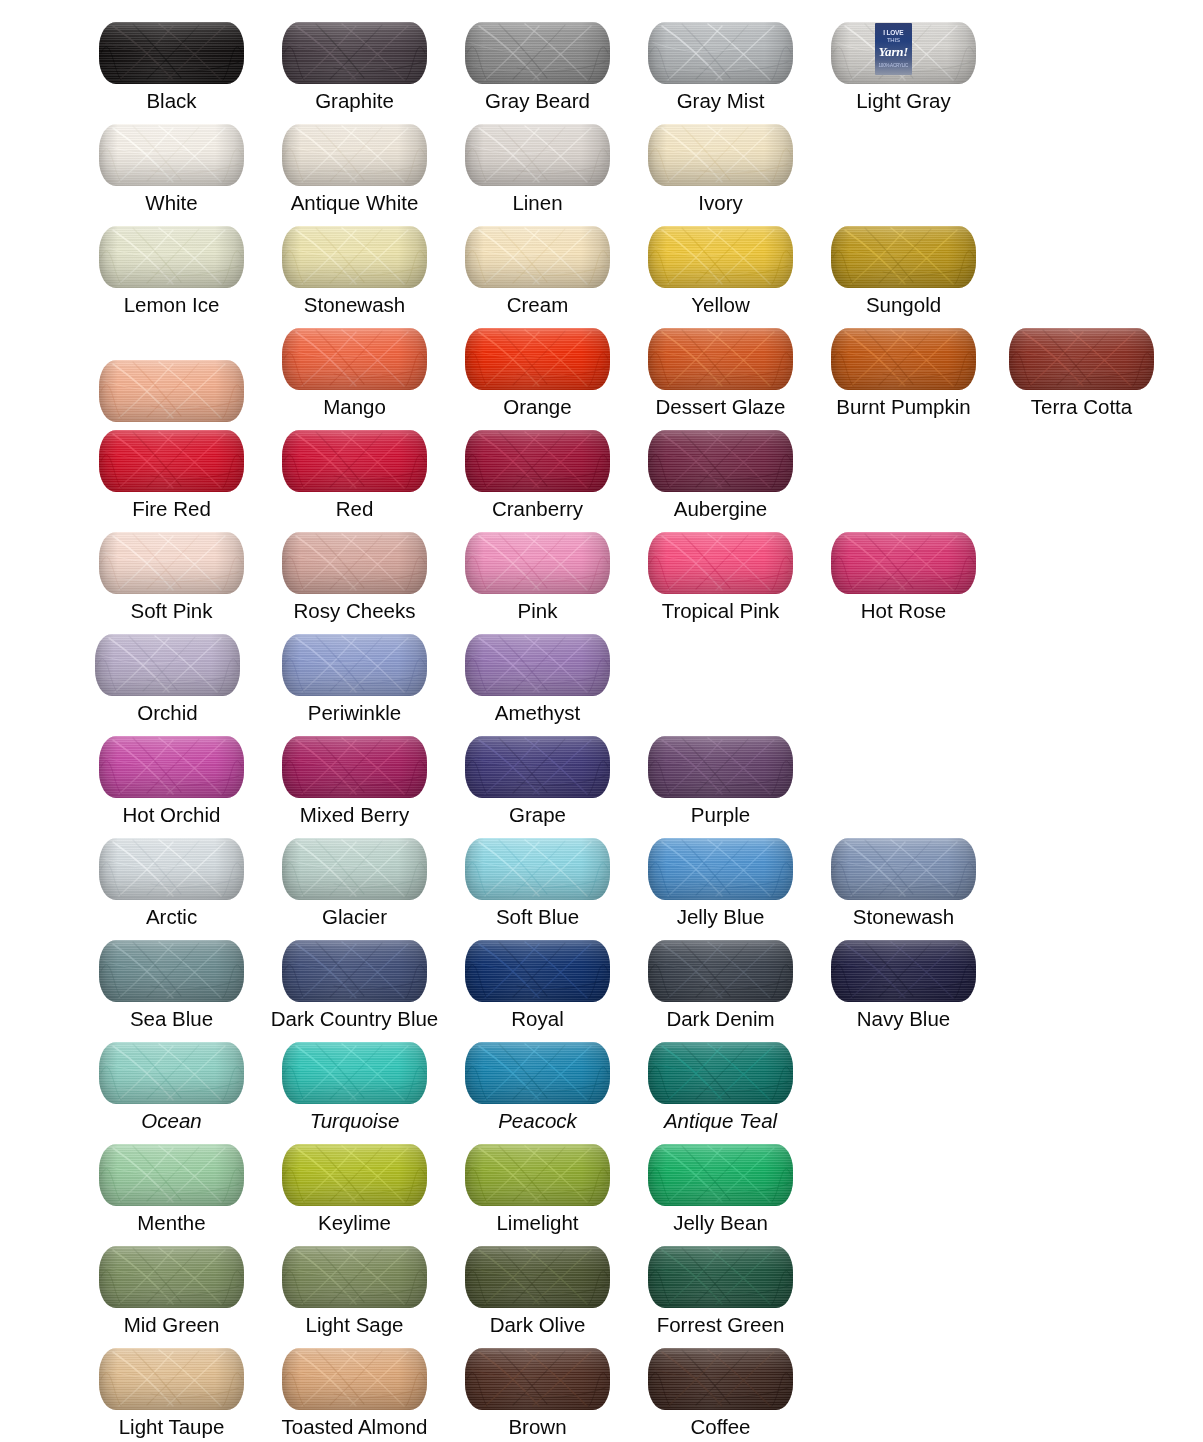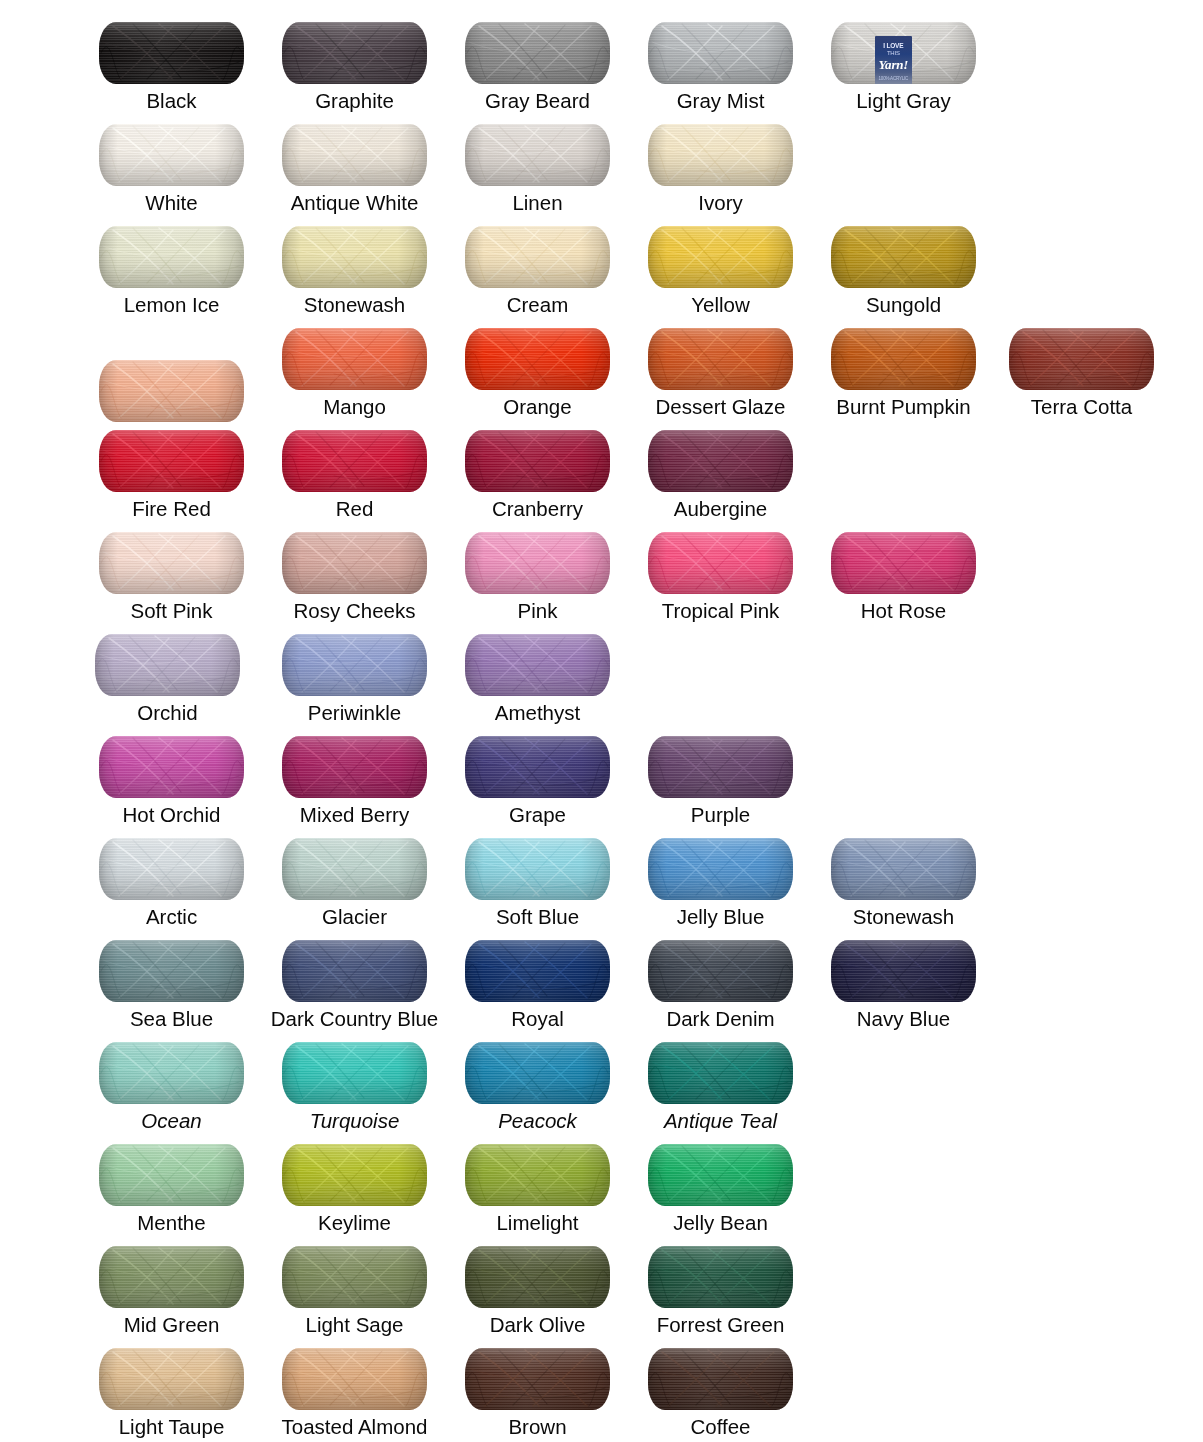--- a/index.html
+++ b/index.html
@@ -98,21 +98,21 @@
     font-size: 20.5px;
     line-height: 34px;
     color: #0a0a0a;
     white-space: nowrap;
     font-family: "Liberation Sans", sans-serif;
   }
   
   .band {
     position: absolute;
     left: 30%;
-    top: 14px;
+    top: 1px;
     width: 26%;
     height: 52px;
     background: linear-gradient(to bottom, #2f3f72 0%, #24407e 35%, #4b5c86 70%, #8d95a8 100%);
     overflow: hidden;
     border-radius: 1px;
   }
   .band-l1, .band-l2, .band-l3, .band-l4 {
     position: absolute;
     left: 0; right: 0;
     text-align: center;

